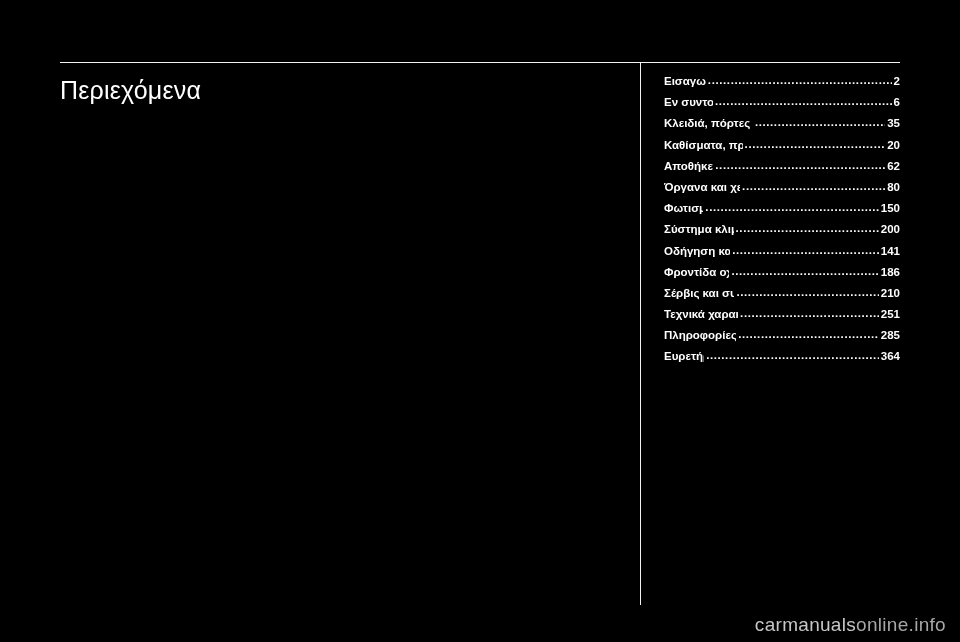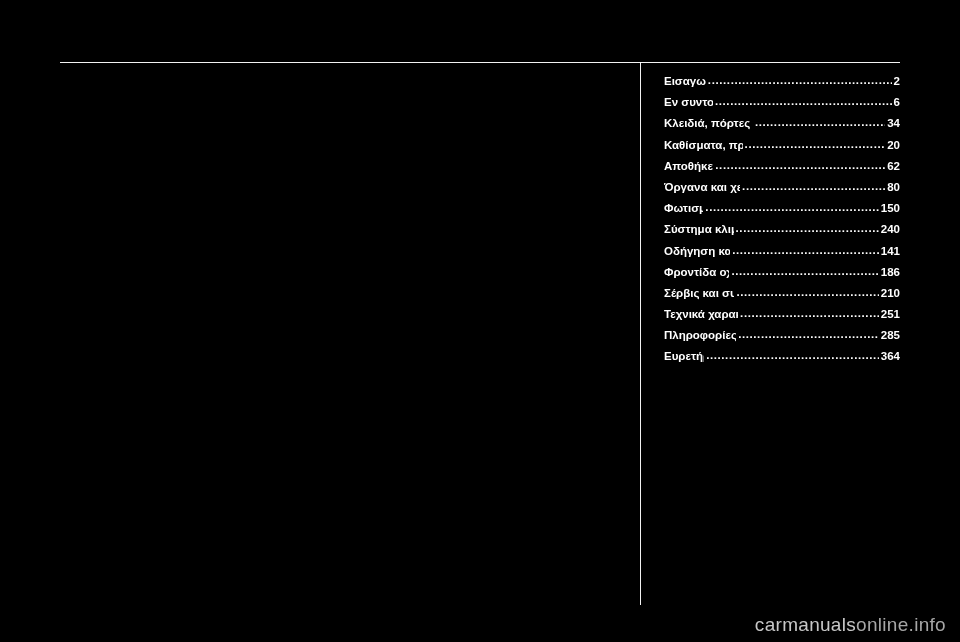--- a/index.html
+++ b/index.html
@@ -118,39 +118,40 @@
   }
 </style>
 </head>
 <body>
 
 <div class="page">
 
   <div class="top-rule"></div>
   <div class="col-divider"></div>
 
+  <div class="doc-title">Περιεχόμενα</div>
 
   <div class="toc">
 
     <div class="toc-entry">
       <span class="toc-label">Εισαγωγή</span>
       <span class="toc-dots">................................................................</span>
       <span class="toc-page">2</span>
     </div>
 
     <div class="toc-entry">
       <span class="toc-label">Εν συντομία</span>
       <span class="toc-dots">................................................................</span>
       <span class="toc-page">6</span>
     </div>
 
     <div class="toc-entry">
       <span class="toc-label">Κλειδιά, πόρτες και παράθυρα</span>
       <span class="toc-dots">................................................................</span>
-      <span class="toc-page">34</span>
+      <span class="toc-page">35</span>
     </div>
 
     <div class="toc-entry">
       <span class="toc-label">Καθίσματα, προσκέφαλα</span>
       <span class="toc-dots">................................................................</span>
       <span class="toc-page">20</span>
     </div>
 
     <div class="toc-entry">
       <span class="toc-label">Αποθήκευση</span>
@@ -166,21 +167,21 @@
 
     <div class="toc-entry">
       <span class="toc-label">Φωτισμός</span>
       <span class="toc-dots">................................................................</span>
       <span class="toc-page">150</span>
     </div>
 
     <div class="toc-entry">
       <span class="toc-label">Σύστημα κλιματισμού</span>
       <span class="toc-dots">................................................................</span>
-      <span class="toc-page">240</span>
+      <span class="toc-page">200</span>
     </div>
 
     <div class="toc-entry">
       <span class="toc-label">Οδήγηση και χρήση</span>
       <span class="toc-dots">................................................................</span>
       <span class="toc-page">141</span>
     </div>
 
     <div class="toc-entry">
       <span class="toc-label">Φροντίδα οχήματος</span>

